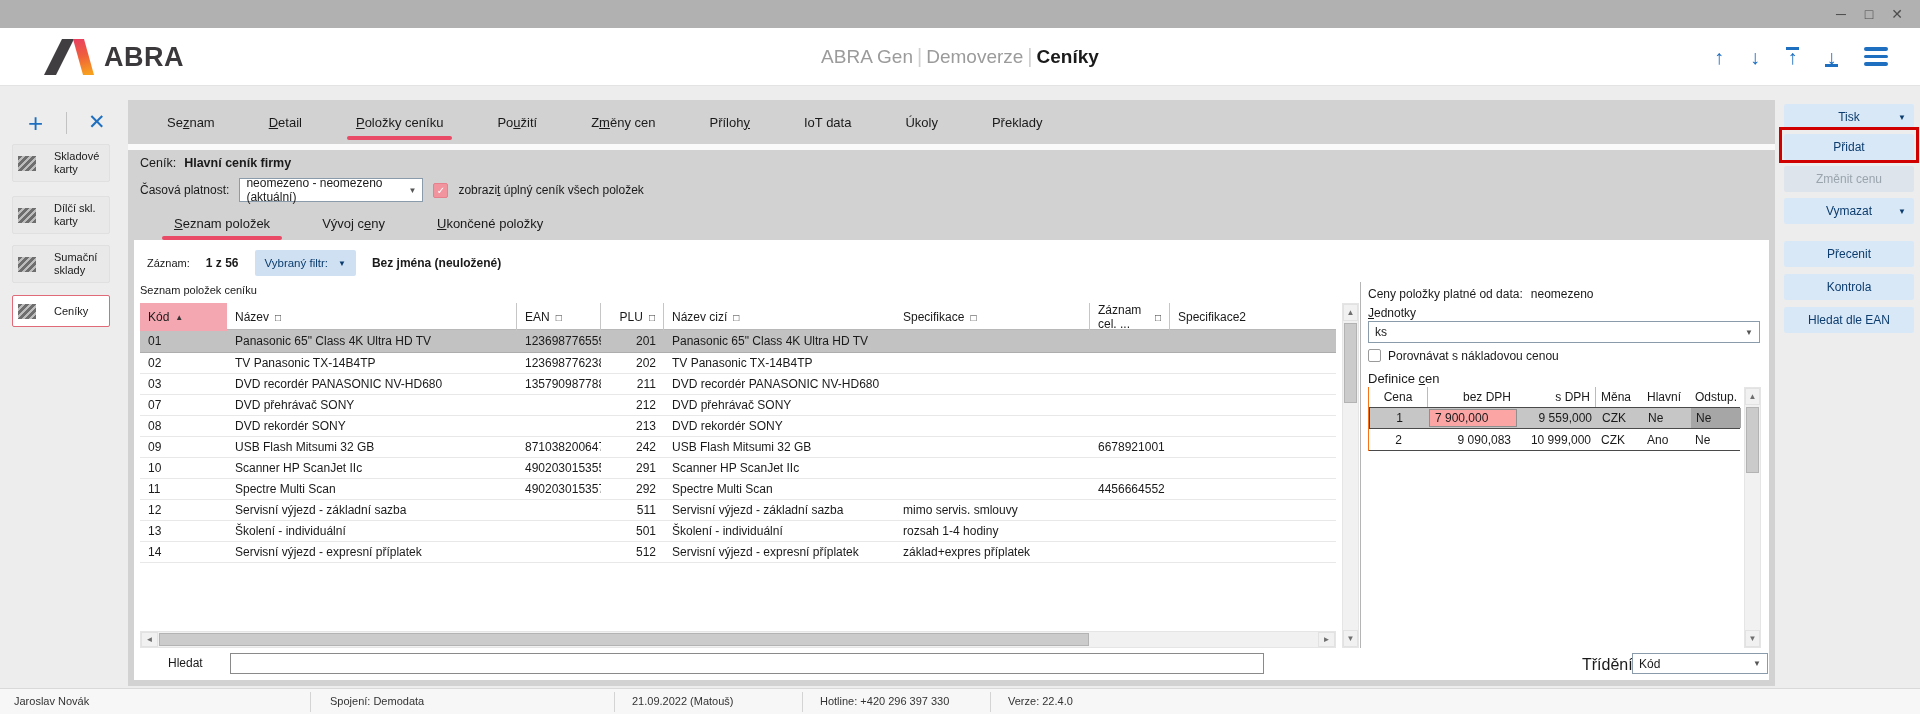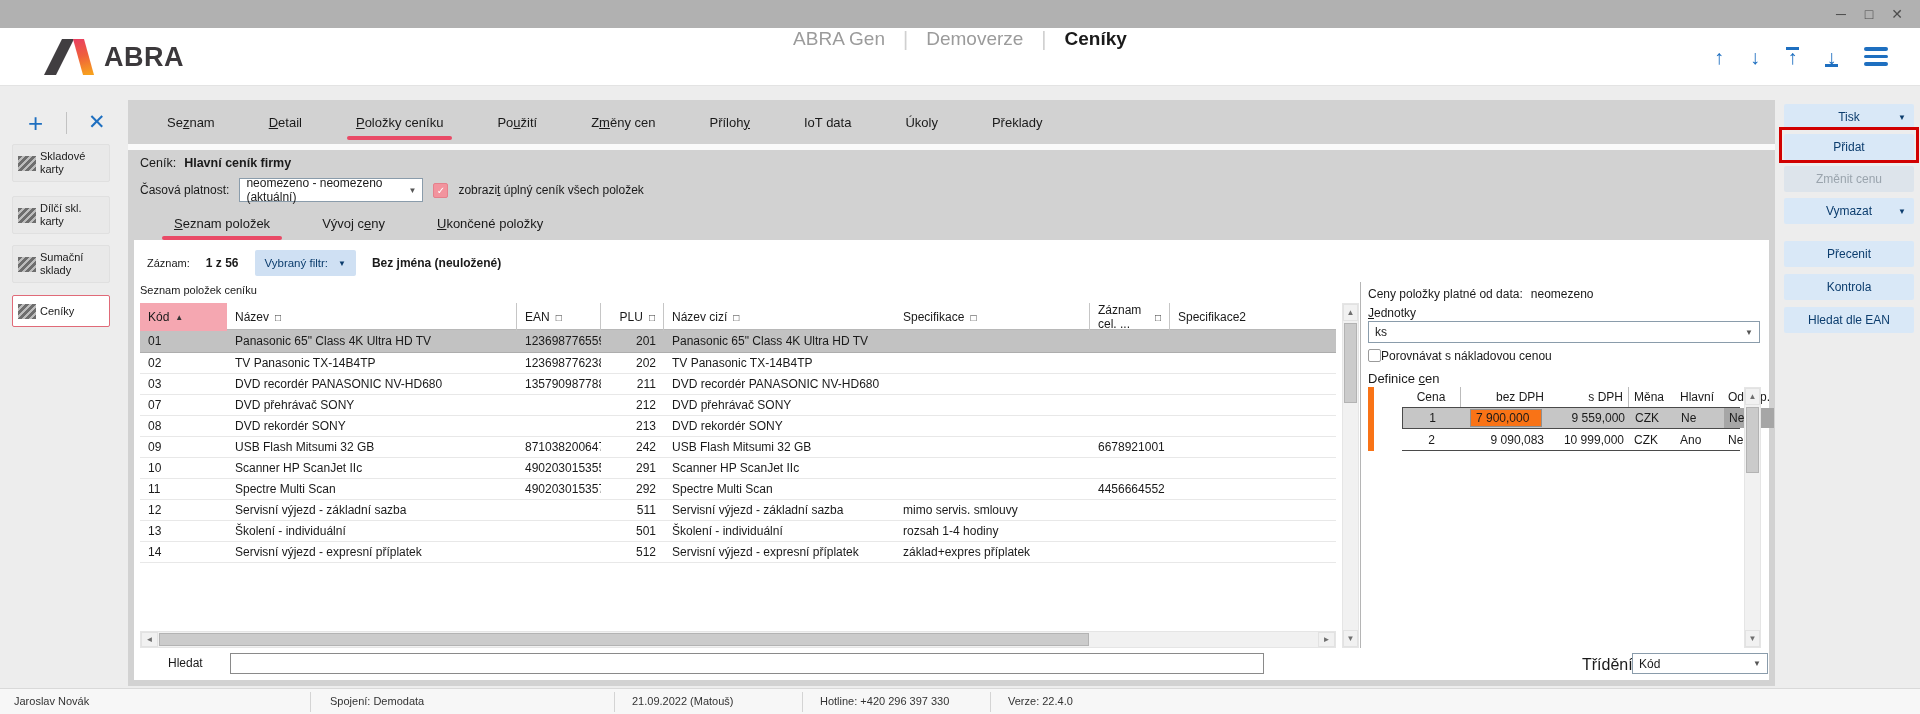--- a/index.html
+++ b/index.html
@@ -17,37 +17,37 @@
     box-shadow:0 1px 0 #e3e3e3; }
   .logo { position:absolute; left:44px; top:11px; height:36px; display:flex; align-items:center; gap:10px; }
   .logomark { position:relative; width:50px; height:36px; }
   .logomark .leg-left { position:absolute; inset:0; background:#413e41;
     clip-path:polygon(36% 0, 60% 0, 24% 100%, 0% 100%); }
   .logomark .leg-right { position:absolute; inset:0;
     background:linear-gradient(165deg,#e83a68 10%,#ef5f3c 55%,#f7a01e 95%);
     clip-path:polygon(58% 0, 80% 0, 100% 100%, 78% 100%); }
   .logotext { font-size:27px; font-weight:700; color:#3c393c; letter-spacing:.5px; }
   .breadcrumb { position:absolute; left:50%; top:0; height:57px; transform:translateX(-50%);
-    display:flex; align-items:flex-start; gap:18px; font-size:19px; color:#9b9b9b; }
+    display:flex; align-items:center; gap:4px; font-size:19px; color:#9b9b9b; }
   .breadcrumb .sep { color:#d0d0d0; font-weight:300; font-size:20px; }
   .breadcrumb .current { color:#1a1a1a; font-weight:600; }
   .navicons { position:absolute; right:32px; top:0; height:57px; display:flex; align-items:center; gap:26px; }
   .navico { color:#1e6fc0; font-size:20px; line-height:1; display:flex; flex-direction:column; align-items:center; cursor:default; }
   .navico .hbar { display:block; width:13px; height:3px; background:#1e6fc0; }
   .navico.first .hbar { margin-bottom:-3px; }
   .navico.last .hbar { margin-top:-3px; }
   .hamburger { display:flex; flex-direction:column; gap:4px; cursor:default; }
   .hamburger i { display:block; width:24px; height:3.5px; background:#1e6fc0; border-radius:2px; }
 
   
   .plusbtn { position:absolute; left:28px; top:108px; font-size:26px; color:#1e6fc0; font-weight:300; cursor:default; }
   .sidediv { position:absolute; left:66px; top:112px; width:1px; height:22px; background:#c2c2c2; }
   .closebtn { position:absolute; left:88px; top:110px; font-size:21px; color:#1e6fc0; cursor:default; }
   .sideitem { position:absolute; left:12px; width:98px; background:#e9e9e9; border:1px solid #e0e0e0;
-    border-radius:2px; display:flex; align-items:center; gap:4px; padding:4px 5px; cursor:default; }
+    border-radius:2px; display:flex; align-items:center; gap:18px; padding:4px 5px; cursor:default; }
   .sideitem .cardico { width:18px; height:15px; flex:0 0 auto;
     background:repeating-linear-gradient(135deg,#6e6e6e 0 3px,#bdbdbd 3px 5px); }
   .sideitem .lbl { font-size:11px; line-height:1.15; color:#1a1a1a; }
   .sideitem.selected { background:#ffffff; border:1px solid #e06a78; }
 
   
   .tabstrip { position:absolute; left:128px; top:100px; width:1647px; height:44px; background:#d2d2d2;
     display:flex; align-items:stretch; padding-left:12px; }
   .tab { position:relative; padding:0 27px; display:flex; align-items:center; font-size:13px; color:#1a1a1a; cursor:default; }
   .tab .accel, .subtab .accel, .accel { text-decoration:underline; }
@@ -112,35 +112,35 @@
   .vscroll .thumb { position:absolute; left:1px; right:1px; background:#cbcbcb; border:1px solid #b3b3b3; cursor:default; }
   .hscroll { position:absolute; left:140px; top:631px; width:1196px; height:17px; background:#f1f1f1; border:1px solid #e5e5e5; }
   .hscroll .sbtn { position:absolute; top:0; width:17px; height:15px; }
   .hscroll .thumb { position:absolute; top:1px; height:13px; left:18px; width:930px; background:#cbcbcb;
     border:1px solid #b3b3b3; cursor:default; }
 
   .vdivider { position:absolute; left:1360px; top:282px; width:1px; height:366px; background:#b5b5b5; }
   .pline1 { position:absolute; left:1368px; top:287px; display:flex; gap:8px; font-size:12px; }
   .plab-jed { position:absolute; left:1368px; top:306px; font-size:12px; }
   .combo.unit { position:absolute; left:1368px; top:321px; width:392px; height:22px; }
-  .comprow { position:absolute; left:1368px; top:349px; display:flex; align-items:flex-start; }
+  .comprow { position:absolute; left:1368px; top:349px; display:flex; align-items:flex-start; gap:7px; }
   .plab-def { position:absolute; left:1368px; top:371px; font-size:13px; }
-  .ptable { position:absolute; left:1368px; top:387px; width:372px; border-left:6px solid #f97316;padding-left:28px; }
+  .ptable { position:absolute; left:1368px; top:387px; width:372px; border-left:1px solid #f97316; }
   .prow { display:grid; grid-template-columns:59px 88px 80px 46px 48px 50px; }
   .phead { height:20px; }
   .phead span { display:flex; align-items:center; padding:0 5px; font-size:12px; }
   .phead .c0 { justify-content:center; border-right:1px solid #bbb; }
   .phead .c1 { justify-content:flex-end; }
   .phead .c2 { justify-content:flex-end; border-right:1px solid #bbb; }
   .pdata { height:22px; }
   .pdata span { display:flex; align-items:center; padding:0 5px; font-size:12px; white-space:nowrap; }
   .pdata .c0 { justify-content:center; }
   .pdata .c1, .pdata .c2 { justify-content:flex-end; }
   .pdata.selected { background:#c6c6c6; border:1px solid #4a4a4a; }
-  .pdata.selected .edit { background:#f97316; border:1px solid #8f8f8f; justify-content:flex-start; margin:1px 8px; }
+  .pdata.selected .edit { background:#fca5a5; border:1px solid #8f8f8f; justify-content:flex-start; margin:1px 0; }
   .pdata.selected .focuscell { background:#a6a6a6; }
   .pdata.last { border-bottom:1px solid #4a4a4a; }
 
   
   .searchrow { position:absolute; left:140px; top:652px; width:1630px; height:24px; }
   .searchrow .slab { position:absolute; left:28px; top:4px; font-size:12px; }
   .searchinput { position:absolute; left:90px; top:1px; width:1034px; height:21px; background:#fff;
     border:1px solid #8a8a8a; padding:0 6px; font-size:12px; font-family:inherit; }
   .searchrow .tlab { position:absolute; left:1442px; top:4px; font-size:16px; }
   .combo.trideni { position:absolute; left:1492px; top:1px; width:136px; height:21px; }

